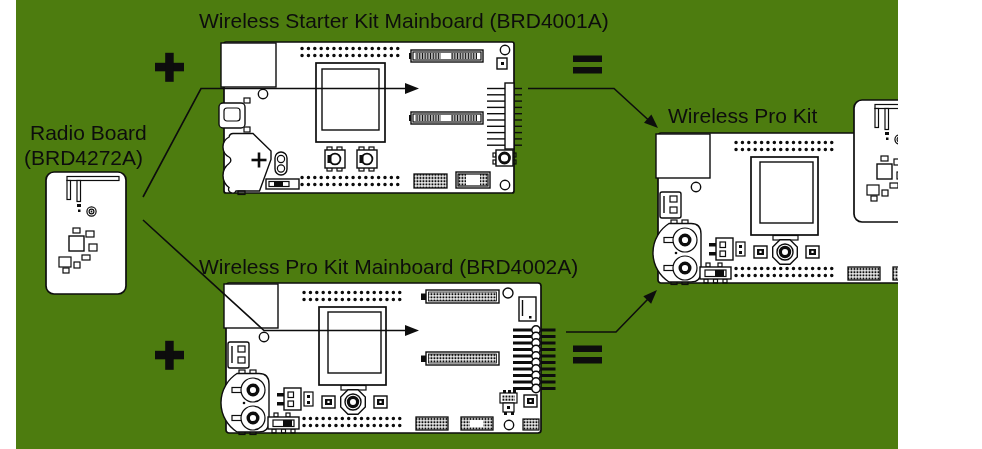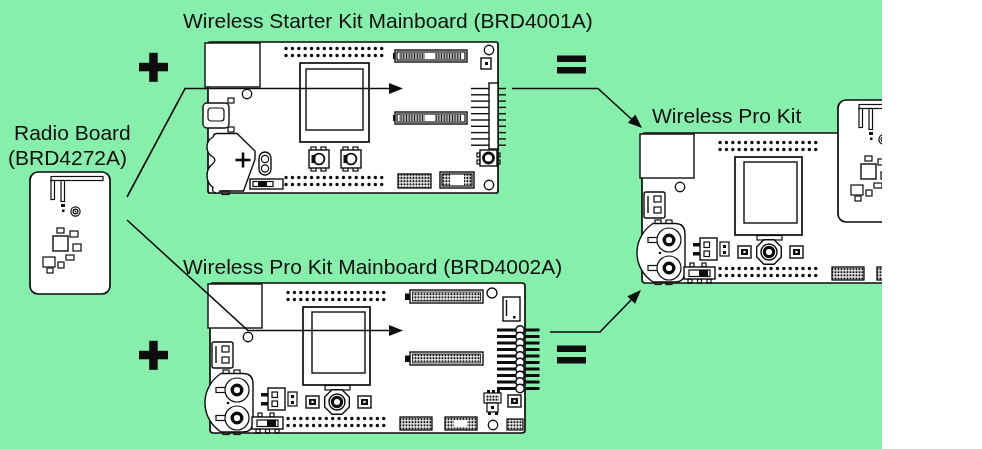--- a/index.html
+++ b/index.html
@@ -1,16 +1,16 @@
 <!DOCTYPE html>
 <html><head>
 <meta charset="utf-8">
 <style>
   html,body{margin:0;padding:0;background:#fff;}
-  #stage{position:relative;width:882px;height:449px;background:#86efac;overflow:hidden;}
+  #stage{position:relative;width:882px;height:449px;background:#4d7c0f;overflow:hidden;margin-left:16px;}
   .lbl{font-family:"Liberation Sans","DejaVu Sans",sans-serif;font-size:21px;fill:#0d0d0d;}
   .ln{stroke:#0d0d0d;stroke-width:1.6;fill:none;}
   .s{stroke:#0d0d0d;fill:none;}
   .sw17{stroke-width:1.7;} .sw14{stroke-width:1.4;} .sw12{stroke-width:1.2;}
   .wf{fill:#ffffff;stroke:#0d0d0d;}
   .bf{fill:#0d0d0d;stroke:none;}
   .dotline{stroke:#0d0d0d;stroke-width:3.4;stroke-linecap:round;stroke-dasharray:0.1 6.28;fill:none;}
   .pin{stroke:#0d0d0d;stroke-width:1.4;}
 </style>
 </head>

